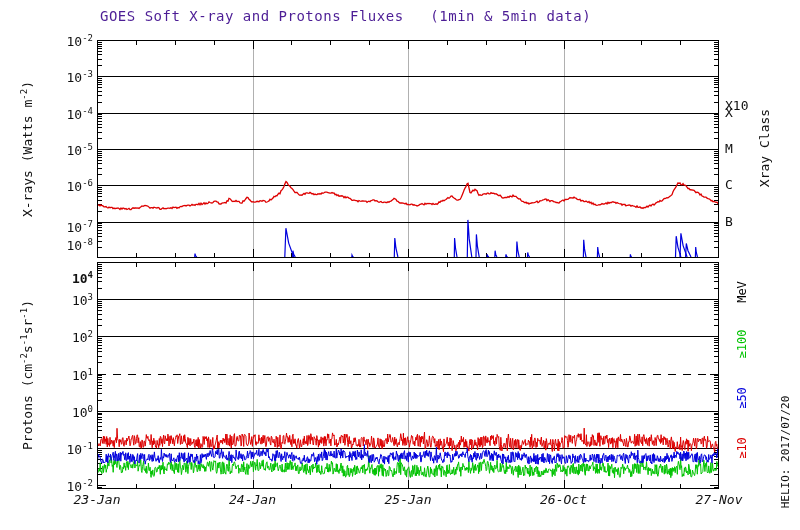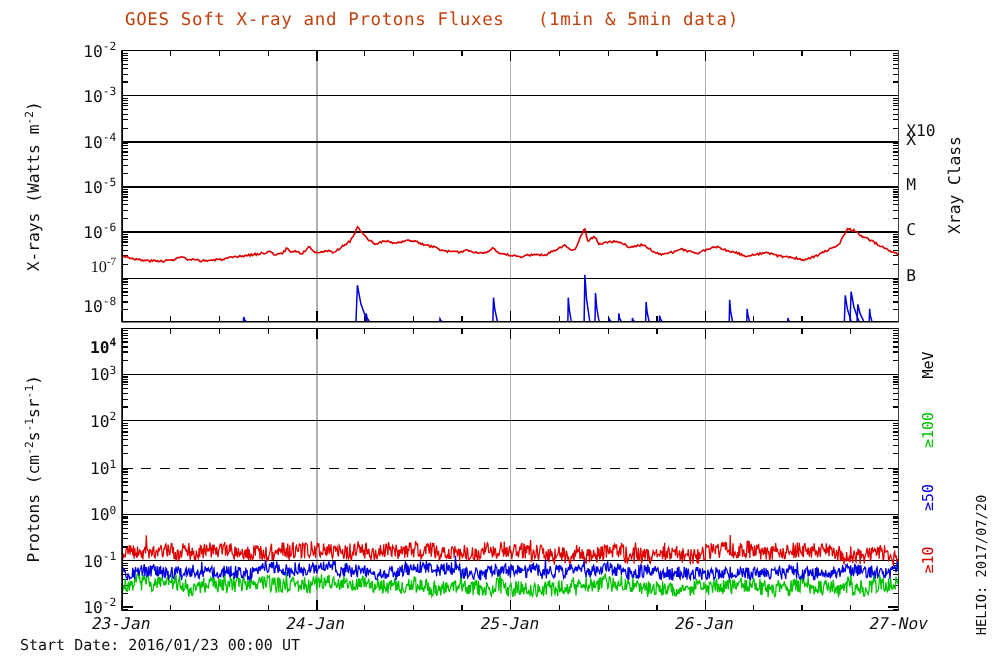--- a/index.html
+++ b/index.html
@@ -1,18 +1,18 @@
 <!DOCTYPE html>
 <html><head>
 <meta charset="utf-8">
 <style>
   html,body{margin:0;padding:0;background:#ffffff;}
   .screen{position:relative;width:800px;height:530px;background:#ffffff;overflow:hidden;
           font-family:"DejaVu Sans Mono",monospace;color:#111;}
-  .title{position:absolute;left:100px;top:8px;font-size:14px;letter-spacing:.5px;white-space:pre;color:#c2410c;}
+  .title{position:absolute;left:100px;top:8px;font-size:14px;letter-spacing:.5px;white-space:pre;color:#4c1d95;}
   .panel{position:absolute;}
   .rot{position:absolute;transform:rotate(-90deg);text-align:center;white-space:nowrap;font-size:13px;}
   .ylab1{left:-83px;top:141px;width:220px;height:16px;}
   .ylab2{left:-93px;top:367px;width:240px;height:16px;}
   .xclass{left:705px;top:140px;width:120px;height:16px;}
   .helio{left:716px;top:445px;width:140px;height:14px;font-size:11px;}
   .startdate{position:absolute;left:16px;top:509px;font-size:12px;white-space:pre;}
   .sup{font-size:9px;vertical-align:super;letter-spacing:0;}
   .ytick{position:absolute;width:53px;text-align:right;font-size:13px;line-height:14px;white-space:nowrap;}
   .xtick{position:absolute;width:70px;text-align:center;font-size:13px;line-height:14px;white-space:nowrap;font-style:italic;}
@@ -368,43 +368,42 @@
         <line x1="617" y1="2.5" x2="621" y2="2.5" stroke="#000"></line>
         <line x1="1" y1="0.5" x2="9" y2="0.5" stroke="#000"></line>
         <line x1="613" y1="0.5" x2="621" y2="0.5" stroke="#000"></line>
       </g>
       <path d="M0.0,213.0L0.5,206.8L1.1,210.4L1.6,209.8L2.2,206.0L2.7,209.1L3.2,200.8L3.8,210.0L4.3,209.4L4.9,211.7L5.4,204.7L6.0,203.8L6.5,210.5L7.0,205.9L7.6,202.4L8.1,206.3L8.7,203.1L9.2,210.3L9.7,207.3L10.3,206.8L10.8,199.1L11.4,201.8L11.9,204.1L12.5,198.0L13.0,197.7L13.5,194.3L14.1,201.0L14.6,197.5L15.2,204.4L15.7,202.9L16.2,210.3L16.8,199.3L17.3,203.0L17.9,197.8L18.4,201.7L18.9,199.4L19.5,203.5L20.0,205.5L20.6,199.0L21.1,197.4L21.7,197.8L22.2,203.0L22.7,207.5L23.3,203.3L23.8,204.8L24.4,211.0L24.9,210.5L25.4,210.2L26.0,204.9L26.5,206.9L27.1,200.9L27.6,205.2L28.1,204.2L28.7,208.4L29.2,201.2L29.8,199.6L30.3,205.5L30.9,199.4L31.4,207.6L31.9,201.0L32.5,200.7L33.0,202.6L33.6,203.0L34.1,206.0L34.6,205.5L35.2,202.4L35.7,206.2L36.3,201.9L36.8,200.0L37.4,198.6L37.9,206.0L38.4,202.6L39.0,202.7L39.5,203.8L40.1,204.0L40.6,198.6L41.1,209.2L41.7,205.5L42.2,203.2L42.8,204.1L43.3,199.9L43.8,197.6L44.4,208.7L44.9,210.5L45.5,204.5L46.0,202.3L46.6,199.1L47.1,207.5L47.6,208.5L48.2,206.6L48.7,210.5L49.3,204.2L49.8,211.5L50.3,209.5L50.9,208.7L51.4,201.0L52.0,207.4L52.5,208.6L53.1,205.2L53.6,212.5L54.1,215.4L54.7,208.9L55.2,212.5L55.8,207.9L56.3,213.9L56.8,214.4L57.4,213.5L57.9,205.7L58.5,205.3L59.0,206.3L59.5,210.2L60.1,209.6L60.6,206.2L61.2,204.9L61.7,206.9L62.3,203.3L62.8,206.7L63.3,212.3L63.9,203.5L64.4,208.1L65.0,203.3L65.5,207.2L66.0,200.2L66.6,209.9L67.1,212.0L67.7,204.5L68.2,207.8L68.8,207.2L69.3,206.8L69.8,208.8L70.4,201.9L70.9,202.7L71.5,200.4L72.0,202.3L72.5,200.7L73.1,201.3L73.6,207.3L74.2,199.6L74.7,204.1L75.2,208.7L75.8,202.5L76.3,207.5L76.9,210.2L77.4,211.7L78.0,200.3L78.5,204.1L79.0,207.8L79.6,201.3L80.1,205.7L80.7,210.2L81.2,201.9L81.7,210.6L82.3,199.8L82.8,197.7L83.4,205.9L83.9,206.0L84.4,212.6L85.0,209.0L85.5,203.2L86.1,203.8L86.6,207.8L87.2,201.3L87.7,202.1L88.2,201.4L88.8,210.2L89.3,207.8L89.9,199.1L90.4,204.1L90.9,211.6L91.5,204.3L92.0,202.5L92.6,200.5L93.1,200.3L93.7,201.0L94.2,207.5L94.7,200.4L95.3,203.2L95.8,203.5L96.4,210.9L96.9,208.9L97.4,200.9L98.0,199.0L98.5,203.2L99.1,205.5L99.6,203.0L100.1,209.7L100.7,209.4L101.2,202.5L101.8,207.3L102.3,202.4L102.9,209.1L103.4,207.7L103.9,201.4L104.5,203.0L105.0,205.3L105.6,205.5L106.1,202.5L106.6,206.3L107.2,203.9L107.7,209.4L108.3,205.0L108.8,209.3L109.4,204.2L109.9,204.0L110.4,200.1L111.0,200.6L111.5,204.3L112.1,202.0L112.6,199.0L113.1,205.0L113.7,209.4L114.2,199.8L114.8,200.2L115.3,205.8L115.8,208.1L116.4,204.1L116.9,198.6L117.5,199.7L118.0,199.9L118.6,198.9L119.1,209.1L119.6,211.3L120.2,209.6L120.7,201.0L121.3,200.7L121.8,206.1L122.3,202.5L122.9,200.0L123.4,207.1L124.0,212.2L124.5,210.6L125.0,201.0L125.6,199.8L126.1,212.0L126.7,200.6L127.2,202.6L127.8,210.9L128.3,210.6L128.8,212.2L129.4,204.1L129.9,202.1L130.5,204.2L131.0,209.1L131.5,209.2L132.1,195.7L132.6,204.5L133.2,211.9L133.7,209.4L134.3,209.2L134.8,210.7L135.3,203.6L135.9,202.0L136.4,203.7L137.0,200.4L137.5,199.8L138.0,201.7L138.6,205.5L139.1,206.9L139.7,204.4L140.2,204.5L140.7,203.6L141.3,202.9L141.8,211.3L142.4,206.9L142.9,206.2L143.5,208.8L144.0,209.9L144.5,202.2L145.1,202.2L145.6,205.4L146.2,210.0L146.7,199.8L147.2,208.2L147.8,205.0L148.3,211.0L148.9,212.4L149.4,206.8L150.0,201.6L150.5,210.1L151.0,212.7L151.6,202.8L152.1,206.4L152.7,206.1L153.2,203.0L153.7,199.3L154.3,202.0L154.8,204.9L155.4,203.2L155.9,199.0L156.4,209.7L157.0,203.7L157.5,200.4L158.1,200.4L158.6,208.2L159.2,202.8L159.7,203.9L160.2,197.4L160.8,207.7L161.3,208.8L161.9,208.2L162.4,200.5L162.9,201.0L163.5,206.9L164.0,203.1L164.6,203.6L165.1,198.7L165.7,204.3L166.2,197.8L166.7,206.3L167.3,208.0L167.8,206.6L168.4,208.4L168.9,202.9L169.4,200.8L170.0,199.8L170.5,206.2L171.1,204.1L171.6,204.4L172.1,207.9L172.7,207.8L173.2,205.2L173.8,201.1L174.3,207.7L174.9,210.0L175.4,204.1L175.9,202.2L176.5,208.6L177.0,201.6L177.6,208.1L178.1,197.8L178.6,205.1L179.2,203.6L179.7,202.4L180.3,200.8L180.8,206.4L181.3,208.8L181.9,206.4L182.4,204.3L183.0,203.1L183.5,204.6L184.1,208.8L184.6,209.6L185.1,202.1L185.7,210.1L186.2,208.5L186.8,207.8L187.3,210.2L187.8,206.8L188.4,201.1L188.9,209.9L189.5,206.6L190.0,200.6L190.6,207.5L191.1,201.0L191.6,207.2L192.2,207.5L192.7,200.4L193.3,198.5L193.8,203.2L194.3,207.8L194.9,199.9L195.4,205.0L196.0,207.6L196.5,204.1L197.0,204.5L197.6,202.5L198.1,200.9L198.7,208.7L199.2,204.4L199.8,208.8L200.3,204.1L200.8,202.9L201.4,211.2L201.9,211.9L202.5,209.3L203.0,204.8L203.5,208.8L204.1,207.6L204.6,207.6L205.2,200.9L205.7,204.5L206.3,208.8L206.8,210.5L207.3,203.1L207.9,209.1L208.4,202.3L209.0,212.3L209.5,212.1L210.0,201.7L210.6,208.3L211.1,207.8L211.7,210.9L212.2,209.6L212.7,204.0L213.3,212.8L213.8,206.6L214.4,203.6L214.9,203.2L215.5,210.2L216.0,202.0L216.5,207.0L217.1,205.0L217.6,206.0L218.2,205.2L218.7,200.9L219.2,204.2L219.8,210.7L220.3,203.1L220.9,209.9L221.4,206.4L221.9,202.7L222.5,211.0L223.0,209.2L223.6,212.4L224.1,212.3L224.7,203.7L225.2,208.9L225.7,210.4L226.3,212.1L226.8,211.6L227.4,211.4L227.9,207.4L228.4,205.4L229.0,205.4L229.5,206.8L230.1,201.3L230.6,210.0L231.2,205.7L231.7,210.2L232.2,202.3L232.8,209.3L233.3,209.3L233.9,204.2L234.4,199.0L234.9,201.9L235.5,200.7L236.0,212.1L236.6,210.1L237.1,206.1L237.6,206.8L238.2,209.4L238.7,209.9L239.3,201.7L239.8,209.5L240.4,202.4L240.9,210.1L241.4,208.3L242.0,211.5L242.5,206.8L243.1,208.9L243.6,202.9L244.1,201.0L244.7,206.9L245.2,210.8L245.8,203.8L246.3,214.2L246.9,207.5L247.4,213.8L247.9,208.8L248.5,215.2L249.0,214.3L249.6,213.4L250.1,204.2L250.6,203.3L251.2,213.2L251.7,206.1L252.3,214.7L252.8,213.3L253.3,211.2L253.9,206.3L254.4,210.6L255.0,207.0L255.5,214.4L256.1,210.3L256.6,205.7L257.1,209.4L257.7,203.2L258.2,212.9L258.8,210.9L259.3,204.5L259.8,211.9L260.4,203.9L260.9,207.6L261.5,206.7L262.0,210.4L262.6,211.2L263.1,209.1L263.6,207.3L264.2,205.2L264.7,207.0L265.3,203.6L265.8,210.8L266.3,203.1L266.9,204.4L267.4,202.4L268.0,212.2L268.5,207.3L269.0,209.0L269.6,206.9L270.1,208.2L270.7,205.4L271.2,205.0L271.8,193.6L272.3,207.9L272.8,211.2L273.4,205.9L273.9,206.7L274.5,203.9L275.0,202.5L275.5,210.7L276.1,211.9L276.6,207.6L277.2,213.1L277.7,206.1L278.2,213.4L278.8,206.0L279.3,212.2L279.9,204.3L280.4,204.5L281.0,203.2L281.5,214.2L282.0,203.8L282.6,209.5L283.1,202.5L283.7,206.1L284.2,201.8L284.7,207.3L285.3,213.6L285.8,202.7L286.4,214.3L286.9,205.9L287.5,207.3L288.0,208.7L288.5,207.0L289.1,214.5L289.6,212.5L290.2,208.8L290.7,208.2L291.2,213.8L291.8,213.5L292.3,204.4L292.9,205.0L293.4,207.3L293.9,208.9L294.5,208.2L295.0,210.5L295.6,213.9L296.1,214.9L296.7,211.2L297.2,206.4L297.7,212.8L298.3,210.2L298.8,209.4L299.4,211.5L299.9,205.7L300.4,200.7L301.0,200.4L301.5,201.0L302.1,210.8L302.6,202.2L303.2,193.4L303.7,212.7L304.2,200.7L304.8,202.2L305.3,202.5L305.9,205.6L306.4,208.8L306.9,205.6L307.5,204.8L308.0,212.3L308.6,213.3L309.1,207.8L309.6,215.1L310.2,208.0L310.7,207.0L311.3,205.6L311.8,204.8L312.4,208.8L312.9,214.0L313.4,215.5L314.0,209.8L314.5,208.5L315.1,214.7L315.6,203.5L316.1,203.9L316.7,212.3L317.2,208.8L317.8,202.8L318.3,213.8L318.8,210.8L319.4,213.8L319.9,203.3L320.5,211.9L321.0,205.3L321.6,209.8L322.1,213.6L322.6,208.4L323.2,209.0L323.7,204.3L324.3,212.1L324.8,212.9L325.3,212.8L325.9,209.9L326.4,213.1L327.0,214.3L327.5,205.8L328.1,211.5L328.6,214.2L329.1,215.1L329.7,211.1L330.2,207.0L330.8,204.1L331.3,207.0L331.8,213.7L332.4,215.2L332.9,214.5L333.5,205.3L334.0,211.7L334.5,206.9L335.1,210.5L335.6,211.1L336.2,213.2L336.7,213.0L337.3,206.7L337.8,215.0L338.3,210.1L338.9,204.6L339.4,203.4L340.0,213.7L340.5,206.0L341.0,205.7L341.6,203.1L342.1,207.3L342.7,202.0L343.2,208.4L343.8,206.0L344.3,214.9L344.8,203.9L345.4,205.7L345.9,204.9L346.5,212.3L347.0,213.4L347.5,208.3L348.1,209.5L348.6,211.2L349.2,214.8L349.7,203.7L350.2,202.9L350.8,211.9L351.3,208.2L351.9,211.0L352.4,202.5L353.0,211.5L353.5,212.5L354.0,211.0L354.6,212.0L355.1,207.7L355.7,211.6L356.2,209.9L356.7,205.2L357.3,212.9L357.8,212.9L358.4,207.2L358.9,212.2L359.4,204.9L360.0,208.2L360.5,202.6L361.1,202.8L361.6,199.9L362.2,206.5L362.7,209.4L363.2,205.2L363.8,214.3L364.3,206.5L364.9,204.9L365.4,207.7L365.9,201.4L366.5,204.5L367.0,203.9L367.6,205.2L368.1,208.5L368.7,206.0L369.2,208.2L369.7,205.2L370.3,207.2L370.8,205.7L371.4,210.6L371.9,199.3L372.4,207.7L373.0,208.0L373.5,211.4L374.1,205.9L374.6,208.4L375.1,206.5L375.7,200.6L376.2,204.4L376.8,211.1L377.3,203.6L377.9,208.2L378.4,202.1L378.9,208.6L379.5,206.4L380.0,205.4L380.6,203.0L381.1,203.1L381.6,211.6L382.2,200.7L382.7,209.7L383.3,200.1L383.8,200.3L384.4,208.5L384.9,201.7L385.4,199.9L386.0,201.8L386.5,198.9L387.1,197.3L387.6,200.2L388.1,201.3L388.7,204.3L389.2,208.7L389.8,207.5L390.3,199.6L390.8,199.3L391.4,201.7L391.9,205.7L392.5,211.3L393.0,207.2L393.6,200.3L394.1,208.1L394.6,203.6L395.2,204.1L395.7,209.3L396.3,206.2L396.8,210.6L397.3,203.9L397.9,203.0L398.4,206.9L399.0,206.8L399.5,205.6L400.1,198.3L400.6,206.5L401.1,209.5L401.7,209.8L402.2,209.6L402.8,209.1L403.3,201.2L403.8,209.8L404.4,208.0L404.9,203.6L405.5,201.1L406.0,205.4L406.5,203.6L407.1,209.1L407.6,211.5L408.2,208.0L408.7,211.7L409.3,199.0L409.8,209.9L410.3,204.6L410.9,206.8L411.4,205.3L412.0,206.8L412.5,203.1L413.0,202.7L413.6,205.3L414.1,205.6L414.7,211.6L415.2,204.3L415.7,205.7L416.3,213.2L416.8,208.2L417.4,208.4L417.9,206.4L418.5,204.1L419.0,209.8L419.5,209.0L420.1,204.4L420.6,210.6L421.2,215.5L421.7,203.1L422.2,212.9L422.8,204.4L423.3,205.8L423.9,213.0L424.4,211.5L425.0,209.8L425.5,206.8L426.0,205.1L426.6,213.9L427.1,212.6L427.7,213.2L428.2,203.1L428.7,206.4L429.3,205.1L429.8,206.1L430.4,211.4L430.9,206.0L431.4,212.1L432.0,209.2L432.5,214.5L433.1,203.1L433.6,213.7L434.2,208.4L434.7,204.9L435.2,207.3L435.8,213.7L436.3,210.1L436.9,213.2L437.4,206.3L437.9,210.0L438.5,205.3L439.0,205.6L439.6,204.3L440.1,211.9L440.7,205.1L441.2,214.7L441.7,208.7L442.3,209.9L442.8,215.0L443.4,213.3L443.9,214.3L444.4,209.1L445.0,213.0L445.5,212.6L446.1,209.2L446.6,213.0L447.1,207.9L447.7,210.9L448.2,211.0L448.8,206.2L449.3,206.5L449.9,210.6L450.4,209.2L450.9,210.7L451.5,207.4L452.0,207.5L452.6,206.8L453.1,207.3L453.6,209.1L454.2,208.5L454.7,208.3L455.3,214.6L455.8,206.7L456.3,212.5L456.9,208.8L457.4,207.3L458.0,213.8L458.5,202.7L459.1,208.2L459.6,209.4L460.1,201.0L460.7,203.4L461.2,205.7L461.8,202.7L462.3,204.7L462.8,202.7L463.4,204.8L463.9,209.9L464.5,208.4L465.0,208.3L465.6,210.0L466.1,203.4L466.6,209.1L467.2,206.9L467.7,205.4L468.3,212.2L468.8,207.0L469.3,207.2L469.9,214.2L470.4,204.2L471.0,204.6L471.5,203.8L472.0,205.8L472.6,206.7L473.1,212.2L473.7,204.6L474.2,203.1L474.8,206.2L475.3,210.6L475.8,202.1L476.4,201.4L476.9,211.7L477.5,206.2L478.0,205.0L478.5,211.7L479.1,210.1L479.6,204.8L480.2,211.8L480.7,208.2L481.3,213.1L481.8,202.0L482.3,211.6L482.9,206.9L483.4,203.0L484.0,209.1L484.5,203.7L485.0,202.1L485.6,209.5L486.1,200.9L486.7,204.4L487.2,201.9L487.7,210.9L488.3,213.3L488.8,204.6L489.4,201.9L489.9,208.8L490.5,202.2L491.0,204.5L491.5,208.9L492.1,209.0L492.6,203.8L493.2,207.0L493.7,204.9L494.2,203.5L494.8,203.1L495.3,202.6L495.9,200.1L496.4,208.6L497.0,204.6L497.5,206.8L498.0,205.9L498.6,211.4L499.1,201.9L499.7,210.5L500.2,202.0L500.7,211.5L501.3,207.1L501.8,209.2L502.4,211.3L502.9,201.2L503.4,207.7L504.0,204.9L504.5,208.4L505.1,204.7L505.6,201.4L506.2,201.0L506.7,205.1L507.2,209.9L507.8,204.5L508.3,210.3L508.9,208.9L509.4,210.4L509.9,209.5L510.5,208.8L511.0,201.1L511.6,213.8L512.1,203.4L512.6,214.1L513.2,204.6L513.7,206.8L514.3,204.5L514.8,202.2L515.4,210.5L515.9,208.2L516.4,211.5L517.0,205.9L517.5,215.7L518.1,205.0L518.6,207.4L519.1,209.8L519.7,207.7L520.2,206.9L520.8,212.7L521.3,205.7L521.9,209.9L522.4,214.5L522.9,215.4L523.5,213.8L524.0,205.2L524.6,206.6L525.1,206.4L525.6,202.1L526.2,204.4L526.7,211.8L527.3,204.8L527.8,207.0L528.3,208.4L528.9,206.0L529.4,206.4L530.0,205.3L530.5,203.1L531.1,207.0L531.6,206.2L532.1,210.5L532.7,207.4L533.2,209.2L533.8,215.0L534.3,209.5L534.8,214.3L535.4,207.4L535.9,202.3L536.5,211.7L537.0,209.3L537.6,201.6L538.1,206.6L538.6,201.9L539.2,202.8L539.7,210.5L540.3,201.3L540.8,203.5L541.3,211.5L541.9,202.5L542.4,210.7L543.0,211.6L543.5,202.5L544.0,198.8L544.6,200.0L545.1,205.0L545.7,198.5L546.2,202.8L546.8,207.8L547.3,205.0L547.8,205.8L548.4,204.8L548.9,208.2L549.5,199.8L550.0,205.8L550.5,206.3L551.1,212.7L551.6,205.4L552.2,208.8L552.7,206.5L553.2,208.9L553.8,206.4L554.3,213.6L554.9,210.6L555.4,207.1L556.0,211.5L556.5,209.5L557.0,212.1L557.6,211.6L558.1,202.6L558.7,205.3L559.2,212.1L559.7,202.7L560.3,211.2L560.8,214.3L561.4,212.4L561.9,207.2L562.5,204.1L563.0,205.6L563.5,202.0L564.1,204.0L564.6,208.9L565.2,210.6L565.7,204.0L566.2,207.6L566.8,208.4L567.3,212.2L567.9,203.0L568.4,206.4L568.9,211.4L569.5,202.1L570.0,204.7L570.6,212.2L571.1,211.7L571.7,208.4L572.2,207.1L572.7,212.8L573.3,206.1L573.8,215.7L574.4,206.5L574.9,213.6L575.4,205.5L576.0,209.6L576.5,206.3L577.1,208.8L577.6,204.7L578.2,210.7L578.7,206.0L579.2,205.0L579.8,204.2L580.3,212.3L580.9,202.8L581.4,199.3L581.9,201.9L582.5,204.1L583.0,207.7L583.6,195.3L584.1,205.9L584.6,203.7L585.2,214.6L585.7,212.5L586.3,211.8L586.8,214.1L587.4,205.8L587.9,209.6L588.4,204.9L589.0,206.4L589.5,211.0L590.1,209.0L590.6,209.9L591.1,212.9L591.7,202.2L592.2,204.1L592.8,212.0L593.3,207.6L593.9,214.7L594.4,215.0L594.9,214.1L595.5,208.0L596.0,210.1L596.6,210.8L597.1,212.6L597.6,213.6L598.2,210.1L598.7,202.7L599.3,206.3L599.8,202.7L600.3,212.2L600.9,203.6L601.4,204.4L602.0,197.3L602.5,202.2L603.1,203.5L603.6,201.8L604.1,212.0L604.7,211.2L605.2,210.5L605.8,209.7L606.3,204.0L606.8,198.1L607.4,202.5L607.9,209.5L608.5,201.5L609.0,204.5L609.5,200.2L610.1,209.6L610.6,211.0L611.2,210.2L611.7,203.9L612.3,209.1L612.8,211.3L613.3,210.2L613.9,200.6L614.4,210.5L615.0,207.7L615.5,201.3L616.0,206.8L616.6,209.2L617.1,207.7L617.7,206.3L618.2,208.6L618.8,207.3L619.3,208.3L619.8,199.4L620.4,202.9L620.9,204.1L621.5,205.0L622.0,199.8" fill="none" stroke="#00c300" stroke-width="1"></path>
       <path d="M0.0,195.6L0.5,199.0L1.1,194.6L1.6,192.2L2.2,194.9L2.7,194.2L3.2,195.8L3.8,199.6L4.3,199.9L4.9,201.1L5.4,197.1L6.0,197.6L6.5,200.9L7.0,199.9L7.6,200.6L8.1,200.4L8.7,199.5L9.2,192.2L9.7,199.8L10.3,193.8L10.8,201.0L11.4,191.7L11.9,194.7L12.5,194.4L13.0,195.3L13.5,192.1L14.1,198.4L14.6,196.2L15.2,193.1L15.7,192.2L16.2,190.2L16.8,198.5L17.3,196.3L17.9,192.1L18.4,189.3L18.9,199.2L19.5,192.0L20.0,192.2L20.6,199.0L21.1,198.2L21.7,191.3L22.2,198.5L22.7,195.5L23.3,190.3L23.8,199.2L24.4,190.9L24.9,192.5L25.4,191.0L26.0,189.4L26.5,193.4L27.1,192.1L27.6,197.6L28.1,197.9L28.7,190.8L29.2,198.7L29.8,198.5L30.3,191.6L30.9,197.4L31.4,190.6L31.9,197.2L32.5,194.0L33.0,200.5L33.6,191.9L34.1,193.9L34.6,199.5L35.2,199.9L35.7,192.4L36.3,193.2L36.8,198.5L37.4,194.7L37.9,202.0L38.4,199.1L39.0,198.2L39.5,199.0L40.1,193.9L40.6,191.6L41.1,199.8L41.7,200.2L42.2,201.0L42.8,192.8L43.3,197.7L43.8,191.3L44.4,194.0L44.9,196.8L45.5,191.7L46.0,192.5L46.6,194.6L47.1,199.2L47.6,192.4L48.2,202.2L48.7,199.1L49.3,198.5L49.8,197.4L50.3,196.7L50.9,198.0L51.4,193.5L52.0,192.3L52.5,198.5L53.1,197.3L53.6,193.5L54.1,192.8L54.7,197.4L55.2,199.5L55.8,192.7L56.3,199.1L56.8,195.6L57.4,189.9L57.9,195.3L58.5,196.6L59.0,199.3L59.5,198.0L60.1,196.4L60.6,198.1L61.2,193.7L61.7,199.8L62.3,200.8L62.8,197.2L63.3,195.5L63.9,197.5L64.4,187.4L65.0,196.0L65.5,199.5L66.0,194.6L66.6,196.1L67.1,191.1L67.7,193.7L68.2,194.5L68.8,192.3L69.3,195.2L69.8,192.7L70.4,194.4L70.9,195.5L71.5,192.9L72.0,192.3L72.5,191.3L73.1,198.9L73.6,200.5L74.2,191.8L74.7,198.5L75.2,198.2L75.8,199.0L76.3,197.3L76.9,195.8L77.4,200.1L78.0,199.7L78.5,198.9L79.0,196.9L79.6,199.8L80.1,195.8L80.7,193.8L81.2,193.2L81.7,199.9L82.3,190.7L82.8,198.5L83.4,195.4L83.9,195.8L84.4,190.8L85.0,196.6L85.5,196.8L86.1,191.4L86.6,198.1L87.2,200.2L87.7,190.6L88.2,198.8L88.8,197.5L89.3,197.5L89.9,196.0L90.4,201.2L90.9,197.5L91.5,190.8L92.0,200.4L92.6,194.5L93.1,200.1L93.7,192.0L94.2,192.0L94.7,194.5L95.3,192.2L95.8,197.4L96.4,200.3L96.9,198.5L97.4,200.8L98.0,194.9L98.5,196.5L99.1,199.2L99.6,192.0L100.1,196.5L100.7,194.1L101.2,201.9L101.8,198.8L102.3,201.2L102.9,202.3L103.4,192.7L103.9,200.9L104.5,199.6L105.0,191.6L105.6,195.7L106.1,192.6L106.6,195.1L107.2,192.7L107.7,194.7L108.3,192.1L108.8,194.3L109.4,197.4L109.9,191.6L110.4,191.5L111.0,195.0L111.5,191.4L112.1,190.7L112.6,193.5L113.1,188.5L113.7,191.8L114.2,192.3L114.8,194.6L115.3,186.4L115.8,188.7L116.4,193.4L116.9,195.8L117.5,195.4L118.0,194.8L118.6,189.4L119.1,189.5L119.6,192.0L120.2,187.6L120.7,192.8L121.3,188.6L121.8,187.3L122.3,196.1L122.9,196.1L123.4,191.0L124.0,191.5L124.5,187.1L125.0,192.8L125.6,196.3L126.1,189.7L126.7,194.4L127.2,194.2L127.8,194.1L128.3,195.9L128.8,196.6L129.4,192.9L129.9,198.0L130.5,195.9L131.0,198.3L131.5,193.2L132.1,189.4L132.6,192.7L133.2,199.0L133.7,193.1L134.3,192.5L134.8,200.6L135.3,193.6L135.9,192.9L136.4,195.9L137.0,194.9L137.5,196.9L138.0,196.6L138.6,198.7L139.1,187.9L139.7,193.9L140.2,196.2L140.7,196.0L141.3,197.6L141.8,190.2L142.4,189.1L142.9,196.3L143.5,194.8L144.0,191.7L144.5,196.7L145.1,192.8L145.6,199.0L146.2,192.4L146.7,193.3L147.2,194.0L147.8,197.9L148.3,197.8L148.9,197.2L149.4,194.2L150.0,194.2L150.5,189.0L151.0,196.1L151.6,194.6L152.1,191.1L152.7,191.3L153.2,188.6L153.7,189.4L154.3,196.7L154.8,190.2L155.4,194.9L155.9,189.9L156.4,196.7L157.0,194.6L157.5,193.0L158.1,190.8L158.6,192.2L159.2,191.0L159.7,188.3L160.2,193.1L160.8,193.4L161.3,193.3L161.9,187.3L162.4,194.4L162.9,194.5L163.5,192.8L164.0,189.2L164.6,190.9L165.1,193.8L165.7,188.4L166.2,187.4L166.7,190.3L167.3,192.3L167.8,189.8L168.4,190.4L168.9,194.0L169.4,187.4L170.0,187.5L170.5,190.1L171.1,186.8L171.6,195.8L172.1,194.5L172.7,196.0L173.2,198.0L173.8,197.4L174.3,197.2L174.9,199.3L175.4,197.9L175.9,191.7L176.5,193.3L177.0,193.2L177.6,198.4L178.1,192.3L178.6,199.0L179.2,188.8L179.7,195.7L180.3,188.4L180.8,191.1L181.3,195.2L181.9,195.9L182.4,190.3L183.0,192.5L183.5,195.1L184.1,199.5L184.6,191.8L185.1,195.5L185.7,197.8L186.2,194.2L186.8,196.0L187.3,193.9L187.8,189.7L188.4,198.1L188.9,199.8L189.5,192.3L190.0,190.4L190.6,193.1L191.1,193.1L191.6,196.2L192.2,194.8L192.7,192.6L193.3,193.0L193.8,197.0L194.3,192.2L194.9,190.4L195.4,198.5L196.0,199.2L196.5,193.0L197.0,192.8L197.6,198.3L198.1,194.6L198.7,195.4L199.2,193.8L199.8,196.5L200.3,197.0L200.8,197.0L201.4,195.8L201.9,197.8L202.5,195.2L203.0,198.7L203.5,201.3L204.1,201.6L204.6,201.7L205.2,197.9L205.7,198.5L206.3,195.9L206.8,198.6L207.3,193.2L207.9,199.6L208.4,200.2L209.0,198.2L209.5,199.1L210.0,195.3L210.6,194.8L211.1,200.9L211.7,196.7L212.2,200.8L212.7,197.4L213.3,199.2L213.8,199.0L214.4,193.9L214.9,192.1L215.5,193.1L216.0,194.3L216.5,190.7L217.1,194.5L217.6,199.7L218.2,197.5L218.7,195.5L219.2,197.4L219.8,202.4L220.3,194.6L220.9,199.5L221.4,192.2L221.9,198.4L222.5,198.2L223.0,191.8L223.6,192.6L224.1,195.7L224.7,189.9L225.2,198.7L225.7,198.1L226.3,194.3L226.8,191.0L227.4,187.1L227.9,195.9L228.4,188.6L229.0,197.9L229.5,190.2L230.1,198.1L230.6,194.0L231.2,191.6L231.7,189.6L232.2,193.8L232.8,193.6L233.3,193.9L233.9,189.2L234.4,194.0L234.9,191.7L235.5,192.0L236.0,195.2L236.6,195.0L237.1,189.1L237.6,195.6L238.2,196.1L238.7,195.9L239.3,187.1L239.8,196.1L240.4,191.8L240.9,190.6L241.4,188.1L242.0,188.9L242.5,192.9L243.1,190.0L243.6,196.2L244.1,186.9L244.7,193.8L245.2,189.1L245.8,195.9L246.3,188.3L246.9,189.9L247.4,189.3L247.9,190.3L248.5,195.8L249.0,195.9L249.6,194.1L250.1,194.6L250.6,194.5L251.2,194.9L251.7,193.3L252.3,199.0L252.8,189.7L253.3,195.4L253.9,191.4L254.4,194.6L255.0,198.5L255.5,192.4L256.1,189.3L256.6,193.8L257.1,190.0L257.7,195.2L258.2,188.9L258.8,197.7L259.3,195.3L259.8,197.3L260.4,188.0L260.9,192.2L261.5,194.8L262.0,189.9L262.6,191.8L263.1,195.3L263.6,196.2L264.2,187.8L264.7,197.9L265.3,192.5L265.8,195.5L266.3,195.8L266.9,192.3L267.4,182.6L268.0,194.0L268.5,190.4L269.0,191.6L269.6,192.0L270.1,194.4L270.7,188.7L271.2,195.5L271.8,199.3L272.3,200.6L272.8,194.0L273.4,193.4L273.9,200.5L274.5,200.5L275.0,192.6L275.5,198.9L276.1,192.2L276.6,192.9L277.2,200.2L277.7,199.2L278.2,198.5L278.8,195.7L279.3,196.9L279.9,195.0L280.4,196.2L281.0,199.2L281.5,200.4L282.0,201.9L282.6,197.0L283.1,196.8L283.7,192.4L284.2,192.7L284.7,194.1L285.3,197.8L285.8,199.8L286.4,200.8L286.9,194.2L287.5,202.1L288.0,194.6L288.5,195.1L289.1,197.3L289.6,195.5L290.2,195.6L290.7,199.9L291.2,193.7L291.8,201.7L292.3,193.2L292.9,194.6L293.4,191.0L293.9,191.3L294.5,192.8L295.0,191.4L295.6,196.4L296.1,190.4L296.7,198.4L297.2,197.4L297.7,195.3L298.3,194.5L298.8,197.7L299.4,189.0L299.9,192.1L300.4,192.0L301.0,197.6L301.5,199.4L302.1,193.2L302.6,197.5L303.2,196.3L303.7,191.7L304.2,196.5L304.8,190.9L305.3,192.3L305.9,197.0L306.4,190.9L306.9,190.7L307.5,188.6L308.0,197.2L308.6,193.9L309.1,193.9L309.6,198.5L310.2,190.9L310.7,195.3L311.3,200.1L311.8,189.7L312.4,191.0L312.9,194.6L313.4,190.4L314.0,196.0L314.5,198.3L315.1,196.3L315.6,193.9L316.1,196.0L316.7,196.9L317.2,190.0L317.8,195.7L318.3,191.2L318.8,196.6L319.4,192.3L319.9,196.3L320.5,193.1L321.0,194.1L321.6,194.2L322.1,194.0L322.6,193.7L323.2,190.3L323.7,199.8L324.3,199.8L324.8,193.3L325.3,194.3L325.9,194.4L326.4,191.8L327.0,189.5L327.5,195.4L328.1,195.8L328.6,189.2L329.1,193.4L329.7,188.1L330.2,193.8L330.8,190.9L331.3,194.5L331.8,191.1L332.4,188.8L332.9,192.3L333.5,198.6L334.0,189.9L334.5,194.3L335.1,195.5L335.6,198.8L336.2,196.6L336.7,201.2L337.3,193.9L337.8,193.7L338.3,198.3L338.9,193.6L339.4,185.2L340.0,200.7L340.5,196.3L341.0,193.0L341.6,197.0L342.1,196.8L342.7,193.6L343.2,190.8L343.8,194.5L344.3,196.9L344.8,198.2L345.4,199.1L345.9,200.8L346.5,197.3L347.0,199.7L347.5,192.7L348.1,189.9L348.6,193.9L349.2,191.4L349.7,191.1L350.2,195.9L350.8,189.9L351.3,193.5L351.9,191.7L352.4,194.0L353.0,193.0L353.5,197.9L354.0,200.5L354.6,198.9L355.1,199.6L355.7,192.2L356.2,198.0L356.7,195.3L357.3,194.1L357.8,191.4L358.4,194.2L358.9,189.0L359.4,193.8L360.0,189.4L360.5,192.3L361.1,192.7L361.6,196.3L362.2,195.9L362.7,193.3L363.2,192.0L363.8,193.9L364.3,191.6L364.9,194.9L365.4,191.9L365.9,189.7L366.5,193.0L367.0,192.3L367.6,193.2L368.1,195.5L368.7,191.2L369.2,190.3L369.7,190.9L370.3,185.8L370.8,194.7L371.4,196.8L371.9,199.7L372.4,194.7L373.0,195.1L373.5,192.4L374.1,198.2L374.6,193.3L375.1,200.2L375.7,195.8L376.2,196.8L376.8,191.1L377.3,195.2L377.9,189.5L378.4,192.7L378.9,197.6L379.5,198.3L380.0,191.0L380.6,196.2L381.1,191.3L381.6,193.9L382.2,194.6L382.7,197.5L383.3,193.9L383.8,191.3L384.4,196.7L384.9,195.7L385.4,190.6L386.0,189.6L386.5,188.7L387.1,189.2L387.6,193.8L388.1,194.5L388.7,188.4L389.2,187.6L389.8,194.6L390.3,194.6L390.8,193.2L391.4,188.2L391.9,192.3L392.5,189.6L393.0,198.4L393.6,193.6L394.1,196.5L394.6,191.3L395.2,198.6L395.7,192.1L396.3,198.8L396.8,192.7L397.3,188.8L397.9,193.0L398.4,193.4L399.0,190.2L399.5,190.6L400.1,198.0L400.6,193.0L401.1,195.8L401.7,192.0L402.2,195.5L402.8,193.9L403.3,193.7L403.8,197.5L404.4,199.3L404.9,201.1L405.5,191.9L406.0,201.9L406.5,192.0L407.1,194.3L407.6,196.3L408.2,194.8L408.7,199.8L409.3,197.6L409.8,200.4L410.3,194.8L410.9,198.0L411.4,193.3L412.0,200.8L412.5,197.9L413.0,200.1L413.6,200.5L414.1,190.1L414.7,200.2L415.2,194.3L415.7,189.8L416.3,190.5L416.8,198.6L417.4,200.0L417.9,199.5L418.5,190.7L419.0,190.8L419.5,195.1L420.1,191.4L420.6,197.6L421.2,189.5L421.7,195.9L422.2,191.4L422.8,197.1L423.3,197.8L423.9,196.3L424.4,198.4L425.0,192.4L425.5,197.2L426.0,193.1L426.6,194.1L427.1,190.8L427.7,193.9L428.2,195.6L428.7,192.8L429.3,192.2L429.8,194.9L430.4,198.5L430.9,201.3L431.4,194.7L432.0,202.1L432.5,197.6L433.1,195.0L433.6,193.9L434.2,200.6L434.7,195.8L435.2,198.9L435.8,197.3L436.3,199.8L436.9,191.4L437.4,199.5L437.9,193.9L438.5,201.8L439.0,193.3L439.6,199.4L440.1,202.0L440.7,192.4L441.2,202.3L441.7,196.3L442.3,197.9L442.8,195.4L443.4,196.2L443.9,195.0L444.4,199.6L445.0,192.1L445.5,199.6L446.1,191.3L446.6,200.0L447.1,201.0L447.7,195.3L448.2,196.3L448.8,198.8L449.3,200.2L449.9,199.2L450.4,191.5L450.9,195.5L451.5,199.8L452.0,192.2L452.6,201.7L453.1,194.9L453.6,192.9L454.2,198.0L454.7,200.2L455.3,201.5L455.8,196.3L456.3,197.9L456.9,194.6L457.4,194.2L458.0,200.9L458.5,200.1L459.1,200.8L459.6,194.1L460.1,191.7L460.7,194.8L461.2,191.6L461.8,196.5L462.3,199.4L462.8,192.7L463.4,194.5L463.9,198.7L464.5,202.0L465.0,192.6L465.6,196.4L466.1,196.4L466.6,194.9L467.2,194.9L467.7,199.8L468.3,201.3L468.8,201.3L469.3,193.7L469.9,196.8L470.4,200.7L471.0,196.5L471.5,194.1L472.0,192.9L472.6,196.7L473.1,193.7L473.7,198.1L474.2,201.4L474.8,200.1L475.3,200.0L475.8,191.9L476.4,195.6L476.9,194.0L477.5,195.7L478.0,201.4L478.5,193.6L479.1,198.8L479.6,197.8L480.2,200.4L480.7,194.2L481.3,198.9L481.8,200.6L482.3,193.5L482.9,197.6L483.4,192.1L484.0,193.0L484.5,193.8L485.0,196.3L485.6,197.0L486.1,199.7L486.7,200.8L487.2,191.4L487.7,199.3L488.3,200.1L488.8,196.0L489.4,199.2L489.9,198.7L490.5,198.8L491.0,198.0L491.5,199.8L492.1,199.4L492.6,198.8L493.2,192.9L493.7,198.4L494.2,195.9L494.8,197.6L495.3,192.0L495.9,193.1L496.4,196.4L497.0,199.6L497.5,192.5L498.0,194.9L498.6,197.6L499.1,200.6L499.7,192.1L500.2,195.9L500.7,192.2L501.3,201.1L501.8,192.3L502.4,197.6L502.9,201.2L503.4,201.4L504.0,196.1L504.5,197.0L505.1,201.0L505.6,193.5L506.2,192.9L506.7,191.4L507.2,196.7L507.8,198.6L508.3,194.3L508.9,193.1L509.4,196.4L509.9,199.9L510.5,194.8L511.0,199.8L511.6,194.3L512.1,197.9L512.6,193.1L513.2,196.4L513.7,197.6L514.3,192.3L514.8,199.7L515.4,197.4L515.9,192.7L516.4,199.4L517.0,194.1L517.5,195.6L518.1,198.4L518.6,200.9L519.1,201.0L519.7,199.6L520.2,193.2L520.8,193.4L521.3,194.0L521.9,193.9L522.4,193.8L522.9,192.5L523.5,196.0L524.0,197.6L524.6,193.7L525.1,196.1L525.6,198.8L526.2,192.1L526.7,191.2L527.3,196.1L527.8,198.0L528.3,201.5L528.9,192.3L529.4,196.3L530.0,193.1L530.5,197.0L531.1,198.2L531.6,201.1L532.1,194.5L532.7,192.8L533.2,196.2L533.8,193.8L534.3,189.7L534.8,193.7L535.4,192.1L535.9,191.1L536.5,193.8L537.0,196.9L537.6,190.9L538.1,198.1L538.6,193.9L539.2,194.6L539.7,193.4L540.3,200.8L540.8,188.1L541.3,195.7L541.9,197.6L542.4,200.6L543.0,201.2L543.5,199.5L544.0,199.2L544.6,200.7L545.1,193.6L545.7,201.0L546.2,200.0L546.8,193.6L547.3,196.7L547.8,192.8L548.4,192.3L548.9,191.6L549.5,199.3L550.0,193.8L550.5,198.6L551.1,195.3L551.6,193.7L552.2,197.4L552.7,198.9L553.2,192.9L553.8,200.9L554.3,199.9L554.9,202.0L555.4,192.5L556.0,199.2L556.5,191.5L557.0,200.6L557.6,192.6L558.1,198.7L558.7,196.8L559.2,196.9L559.7,198.6L560.3,193.7L560.8,195.1L561.4,199.4L561.9,196.4L562.5,197.0L563.0,200.0L563.5,194.1L564.1,197.7L564.6,199.0L565.2,197.5L565.7,199.9L566.2,196.3L566.8,197.1L567.3,200.7L567.9,194.4L568.4,199.4L568.9,194.0L569.5,197.6L570.0,191.3L570.6,196.7L571.1,193.6L571.7,199.3L572.2,200.0L572.7,195.7L573.3,195.6L573.8,193.1L574.4,192.9L574.9,199.4L575.4,197.1L576.0,193.9L576.5,195.8L577.1,190.1L577.6,196.1L578.2,193.0L578.7,193.8L579.2,195.5L579.8,189.3L580.3,191.9L580.9,190.0L581.4,192.4L581.9,191.5L582.5,191.8L583.0,196.9L583.6,190.2L584.1,198.6L584.6,196.1L585.2,191.8L585.7,199.0L586.3,196.0L586.8,189.0L587.4,191.1L587.9,196.5L588.4,191.0L589.0,198.8L589.5,189.6L590.1,197.5L590.6,190.4L591.1,197.3L591.7,190.1L592.2,195.2L592.8,196.3L593.3,195.1L593.9,193.1L594.4,193.2L594.9,191.7L595.5,192.5L596.0,199.5L596.6,200.1L597.1,198.8L597.6,194.0L598.2,192.0L598.7,199.8L599.3,191.4L599.8,200.2L600.3,190.4L600.9,196.0L601.4,197.9L602.0,197.1L602.5,194.4L603.1,201.2L603.6,197.5L604.1,192.9L604.7,191.8L605.2,199.8L605.8,198.7L606.3,196.8L606.8,194.4L607.4,192.9L607.9,192.9L608.5,193.8L609.0,197.6L609.5,194.8L610.1,200.2L610.6,198.0L611.2,200.2L611.7,192.5L612.3,197.5L612.8,196.8L613.3,196.1L613.9,192.9L614.4,194.5L615.0,201.1L615.5,192.9L616.0,192.1L616.6,193.9L617.1,190.8L617.7,193.0L618.2,192.7L618.8,191.0L619.3,191.9L619.8,196.0L620.4,192.3L620.9,185.5L621.5,193.8L622.0,193.9" fill="none" stroke="#0000dd" stroke-width="1"></path>
       <path d="M0.0,181.3L0.5,181.1L1.1,182.2L1.6,183.8L2.2,181.6L2.7,182.6L3.2,184.0L3.8,177.9L4.3,177.0L4.9,176.6L5.4,181.4L6.0,177.7L6.5,174.0L7.0,181.7L7.6,174.5L8.1,179.5L8.7,176.9L9.2,182.3L9.7,174.5L10.3,185.0L10.8,176.4L11.4,182.7L11.9,181.3L12.5,184.4L13.0,175.3L13.5,182.3L14.1,181.5L14.6,178.0L15.2,178.8L15.7,181.0L16.2,184.2L16.8,178.5L17.3,185.6L17.9,178.1L18.4,178.1L18.9,175.5L19.5,180.7L20.0,166.3L20.6,176.6L21.1,178.2L21.7,179.1L22.2,184.8L22.7,177.3L23.3,180.1L23.8,177.8L24.4,182.3L24.9,181.5L25.4,176.1L26.0,175.5L26.5,183.5L27.1,184.3L27.6,180.1L28.1,178.3L28.7,179.0L29.2,182.9L29.8,176.0L30.3,179.1L30.9,177.2L31.4,175.9L31.9,174.0L32.5,178.8L33.0,183.8L33.6,182.3L34.1,177.0L34.6,177.1L35.2,174.2L35.7,173.3L36.3,179.4L36.8,183.2L37.4,173.7L37.9,176.0L38.4,181.9L39.0,181.4L39.5,176.6L40.1,172.8L40.6,173.1L41.1,180.8L41.7,175.7L42.2,184.7L42.8,184.9L43.3,179.6L43.8,185.6L44.4,186.3L44.9,178.0L45.5,178.4L46.0,185.4L46.6,185.1L47.1,179.2L47.6,179.0L48.2,184.1L48.7,179.8L49.3,172.6L49.8,176.1L50.3,176.4L50.9,174.3L51.4,178.0L52.0,178.8L52.5,177.7L53.1,182.7L53.6,181.4L54.1,172.5L54.7,180.1L55.2,185.7L55.8,178.8L56.3,182.9L56.8,176.2L57.4,181.7L57.9,178.6L58.5,185.1L59.0,184.1L59.5,186.2L60.1,178.4L60.6,182.5L61.2,182.3L61.7,185.6L62.3,176.5L62.8,183.4L63.3,174.4L63.9,174.8L64.4,181.4L65.0,176.8L65.5,184.6L66.0,177.4L66.6,173.0L67.1,180.9L67.7,181.9L68.2,173.8L68.8,177.2L69.3,178.8L69.8,176.7L70.4,179.0L70.9,172.1L71.5,176.0L72.0,184.0L72.5,176.8L73.1,173.9L73.6,181.5L74.2,173.6L74.7,177.6L75.2,177.1L75.8,181.9L76.3,175.6L76.9,180.5L77.4,183.8L78.0,177.8L78.5,177.2L79.0,173.9L79.6,174.7L80.1,172.8L80.7,181.5L81.2,177.9L81.7,174.0L82.3,173.6L82.8,171.7L83.4,182.5L83.9,178.4L84.4,173.8L85.0,182.0L85.5,181.2L86.1,179.8L86.6,173.7L87.2,179.4L87.7,172.7L88.2,176.5L88.8,181.3L89.3,181.5L89.9,183.6L90.4,185.6L90.9,175.3L91.5,182.7L92.0,176.3L92.6,182.2L93.1,183.9L93.7,176.5L94.2,181.3L94.7,182.5L95.3,179.9L95.8,181.4L96.4,180.6L96.9,177.1L97.4,183.8L98.0,185.5L98.5,180.4L99.1,177.8L99.6,184.0L100.1,177.5L100.7,184.5L101.2,175.4L101.8,186.0L102.3,177.5L102.9,184.0L103.4,186.2L103.9,181.6L104.5,182.7L105.0,185.5L105.6,184.7L106.1,174.4L106.6,177.0L107.2,182.5L107.7,174.6L108.3,174.9L108.8,176.9L109.4,174.6L109.9,178.9L110.4,176.7L111.0,185.4L111.5,174.9L112.1,178.6L112.6,185.6L113.1,184.9L113.7,177.6L114.2,183.3L114.8,184.6L115.3,181.4L115.8,175.4L116.4,187.3L116.9,183.7L117.5,186.7L118.0,183.1L118.6,181.1L119.1,178.9L119.6,175.9L120.2,173.0L120.7,185.9L121.3,179.7L121.8,185.9L122.3,183.2L122.9,180.3L123.4,178.2L124.0,180.9L124.5,178.9L125.0,178.0L125.6,182.1L126.1,176.1L126.7,179.1L127.2,176.9L127.8,180.7L128.3,178.2L128.8,172.0L129.4,182.6L129.9,172.1L130.5,178.2L131.0,183.2L131.5,181.5L132.1,176.3L132.6,184.1L133.2,172.8L133.7,182.0L134.3,186.0L134.8,174.2L135.3,183.0L135.9,182.4L136.4,180.9L137.0,173.1L137.5,171.6L138.0,184.2L138.6,184.0L139.1,182.9L139.7,175.4L140.2,174.4L140.7,177.8L141.3,179.1L141.8,178.9L142.4,173.3L142.9,174.1L143.5,173.8L144.0,184.1L144.5,183.2L145.1,172.0L145.6,174.1L146.2,174.0L146.7,184.5L147.2,172.7L147.8,172.4L148.3,173.3L148.9,174.1L149.4,182.3L150.0,182.4L150.5,183.9L151.0,182.5L151.6,181.0L152.1,171.0L152.7,177.2L153.2,179.4L153.7,182.5L154.3,180.1L154.8,174.6L155.4,184.4L155.9,177.2L156.4,176.5L157.0,173.0L157.5,174.3L158.1,172.7L158.6,182.1L159.2,183.3L159.7,179.7L160.2,180.5L160.8,181.6L161.3,181.1L161.9,172.8L162.4,178.5L162.9,176.1L163.5,181.6L164.0,182.2L164.6,175.0L165.1,181.7L165.7,175.7L166.2,173.2L166.7,180.9L167.3,177.6L167.8,173.5L168.4,182.2L168.9,184.6L169.4,183.5L170.0,175.6L170.5,176.1L171.1,174.6L171.6,179.3L172.1,177.0L172.7,175.7L173.2,181.2L173.8,183.1L174.3,174.2L174.9,175.3L175.4,178.8L175.9,180.6L176.5,180.7L177.0,177.2L177.6,182.7L178.1,185.0L178.6,181.3L179.2,174.2L179.7,177.4L180.3,185.5L180.8,175.3L181.3,182.7L181.9,184.7L182.4,182.9L183.0,172.9L183.5,183.7L184.1,186.7L184.6,182.5L185.1,180.1L185.7,181.3L186.2,173.9L186.8,173.4L187.3,181.7L187.8,182.2L188.4,179.3L188.9,176.1L189.5,171.1L190.0,175.1L190.6,174.5L191.1,180.4L191.6,175.6L192.2,180.2L192.7,173.4L193.3,179.0L193.8,182.6L194.3,177.6L194.9,184.8L195.4,174.1L196.0,172.2L196.5,181.5L197.0,177.7L197.6,181.3L198.1,176.8L198.7,183.2L199.2,182.9L199.8,186.1L200.3,181.2L200.8,178.0L201.4,176.5L201.9,180.9L202.5,186.3L203.0,181.9L203.5,177.8L204.1,184.3L204.6,184.9L205.2,181.5L205.7,181.1L206.3,176.7L206.8,182.9L207.3,174.1L207.9,181.2L208.4,179.5L209.0,182.1L209.5,180.9L210.0,173.5L210.6,183.6L211.1,182.3L211.7,173.3L212.2,173.5L212.7,177.0L213.3,182.1L213.8,171.7L214.4,175.1L214.9,178.3L215.5,175.3L216.0,182.4L216.5,183.0L217.1,174.7L217.6,175.7L218.2,177.0L218.7,178.5L219.2,183.2L219.8,173.6L220.3,176.5L220.9,179.7L221.4,185.2L221.9,177.9L222.5,183.2L223.0,177.6L223.6,180.5L224.1,174.8L224.7,181.5L225.2,178.3L225.7,175.8L226.3,175.8L226.8,184.1L227.4,174.4L227.9,181.4L228.4,174.6L229.0,183.8L229.5,177.6L230.1,178.1L230.6,171.8L231.2,175.9L231.7,172.3L232.2,181.3L232.8,180.2L233.3,177.1L233.9,183.9L234.4,177.2L234.9,177.0L235.5,170.9L236.0,172.9L236.6,174.0L237.1,172.9L237.6,183.2L238.2,181.9L238.7,182.5L239.3,177.4L239.8,185.0L240.4,184.0L240.9,181.2L241.4,182.8L242.0,179.5L242.5,177.3L243.1,175.0L243.6,181.3L244.1,173.8L244.7,173.1L245.2,175.0L245.8,174.0L246.3,181.0L246.9,176.6L247.4,172.1L247.9,183.3L248.5,179.1L249.0,172.2L249.6,175.3L250.1,172.4L250.6,180.4L251.2,184.6L251.7,177.4L252.3,174.5L252.8,182.0L253.3,181.0L253.9,178.7L254.4,186.0L255.0,185.0L255.5,182.0L256.1,182.9L256.6,178.3L257.1,175.9L257.7,180.1L258.2,175.7L258.8,179.4L259.3,183.6L259.8,183.1L260.4,184.4L260.9,182.3L261.5,183.6L262.0,177.3L262.6,185.1L263.1,182.9L263.6,185.1L264.2,176.5L264.7,175.4L265.3,176.4L265.8,177.7L266.3,184.0L266.9,174.9L267.4,179.3L268.0,178.3L268.5,179.7L269.0,182.9L269.6,177.4L270.1,177.6L270.7,187.1L271.2,177.2L271.8,181.5L272.3,180.8L272.8,184.5L273.4,182.0L273.9,182.4L274.5,174.1L275.0,178.2L275.5,183.9L276.1,185.5L276.6,175.9L277.2,178.4L277.7,185.9L278.2,186.0L278.8,184.8L279.3,184.4L279.9,183.1L280.4,182.1L281.0,175.9L281.5,184.5L282.0,185.4L282.6,185.8L283.1,176.8L283.7,183.6L284.2,177.4L284.7,185.4L285.3,186.7L285.8,178.5L286.4,182.9L286.9,185.0L287.5,184.0L288.0,178.0L288.5,178.1L289.1,176.4L289.6,179.7L290.2,181.9L290.7,172.0L291.2,180.0L291.8,176.9L292.3,175.2L292.9,172.4L293.4,173.2L293.9,179.9L294.5,180.1L295.0,179.8L295.6,175.5L296.1,177.8L296.7,182.7L297.2,183.8L297.7,175.0L298.3,182.4L298.8,177.4L299.4,176.9L299.9,183.3L300.4,184.9L301.0,180.8L301.5,180.7L302.1,183.0L302.6,179.8L303.2,176.4L303.7,171.7L304.2,174.2L304.8,178.8L305.3,177.6L305.9,183.4L306.4,171.2L306.9,181.5L307.5,176.2L308.0,183.6L308.6,175.7L309.1,181.6L309.6,183.1L310.2,177.5L310.7,174.7L311.3,180.4L311.8,178.3L312.4,185.3L312.9,182.3L313.4,180.0L314.0,177.1L314.5,173.4L315.1,175.2L315.6,174.5L316.1,182.3L316.7,182.0L317.2,179.1L317.8,184.0L318.3,179.6L318.8,175.3L319.4,178.1L319.9,173.9L320.5,172.3L321.0,184.2L321.6,183.9L322.1,173.5L322.6,173.9L323.2,184.8L323.7,175.1L324.3,180.3L324.8,174.0L325.3,177.0L325.9,174.6L326.4,182.0L327.0,175.1L327.5,170.0L328.1,187.0L328.6,186.5L329.1,181.4L329.7,177.7L330.2,179.2L330.8,184.7L331.3,183.9L331.8,181.7L332.4,173.9L332.9,178.3L333.5,185.0L334.0,185.4L334.5,180.3L335.1,175.7L335.6,174.2L336.2,174.6L336.7,176.5L337.3,181.1L337.8,176.6L338.3,184.5L338.9,183.2L339.4,184.4L340.0,179.0L340.5,181.6L341.0,185.9L341.6,177.5L342.1,187.7L342.7,181.3L343.2,176.8L343.8,183.4L344.3,179.0L344.8,181.1L345.4,186.1L345.9,185.3L346.5,189.7L347.0,176.9L347.5,185.0L348.1,183.4L348.6,182.5L349.2,181.7L349.7,179.0L350.2,175.2L350.8,182.0L351.3,183.9L351.9,180.1L352.4,186.9L353.0,175.8L353.5,183.9L354.0,176.2L354.6,178.4L355.1,188.6L355.7,183.4L356.2,178.6L356.7,181.2L357.3,185.8L357.8,183.1L358.4,187.5L358.9,188.8L359.4,187.8L360.0,182.6L360.5,185.1L361.1,182.0L361.6,180.3L362.2,186.9L362.7,178.0L363.2,183.2L363.8,180.6L364.3,174.0L364.9,180.1L365.4,177.6L365.9,179.5L366.5,175.4L367.0,185.3L367.6,179.9L368.1,184.6L368.7,177.4L369.2,185.1L369.7,179.3L370.3,186.0L370.8,184.6L371.4,187.1L371.9,189.1L372.4,181.4L373.0,177.5L373.5,182.7L374.1,177.2L374.6,187.8L375.1,177.9L375.7,179.5L376.2,186.2L376.8,183.2L377.3,183.6L377.9,177.8L378.4,183.2L378.9,180.2L379.5,184.1L380.0,182.9L380.6,187.9L381.1,175.6L381.6,183.1L382.2,176.8L382.7,184.9L383.3,184.5L383.8,175.2L384.4,183.1L384.9,175.1L385.4,185.6L386.0,184.4L386.5,174.2L387.1,174.6L387.6,175.3L388.1,183.9L388.7,173.9L389.2,176.7L389.8,180.8L390.3,180.9L390.8,175.4L391.4,179.9L391.9,179.6L392.5,178.7L393.0,183.7L393.6,174.1L394.1,177.9L394.6,173.3L395.2,174.2L395.7,176.5L396.3,173.6L396.8,182.1L397.3,179.0L397.9,183.7L398.4,178.1L399.0,175.3L399.5,182.1L400.1,172.4L400.6,173.9L401.1,175.4L401.7,174.5L402.2,184.3L402.8,186.7L403.3,188.4L403.8,175.3L404.4,182.5L404.9,189.0L405.5,185.1L406.0,185.6L406.5,182.8L407.1,181.1L407.6,181.7L408.2,185.7L408.7,183.2L409.3,180.6L409.8,176.1L410.3,188.8L410.9,176.5L411.4,172.1L412.0,178.4L412.5,184.2L413.0,185.2L413.6,176.3L414.1,186.1L414.7,186.3L415.2,179.1L415.7,176.3L416.3,187.8L416.8,186.8L417.4,178.5L417.9,183.6L418.5,177.3L419.0,185.7L419.5,180.9L420.1,177.6L420.6,177.6L421.2,186.4L421.7,177.8L422.2,182.5L422.8,187.9L423.3,188.5L423.9,183.3L424.4,185.7L425.0,181.8L425.5,178.6L426.0,179.8L426.6,182.4L427.1,180.2L427.7,180.0L428.2,177.5L428.7,183.8L429.3,181.9L429.8,181.5L430.4,181.9L430.9,182.6L431.4,178.1L432.0,180.0L432.5,179.7L433.1,185.4L433.6,175.2L434.2,183.4L434.7,172.3L435.2,186.8L435.8,183.8L436.3,178.8L436.9,184.5L437.4,177.2L437.9,175.9L438.5,178.7L439.0,185.5L439.6,180.3L440.1,184.8L440.7,176.3L441.2,178.2L441.7,179.1L442.3,178.4L442.8,178.1L443.4,182.5L443.9,177.4L444.4,175.0L445.0,184.4L445.5,181.6L446.1,181.5L446.6,178.3L447.1,185.9L447.7,184.1L448.2,179.1L448.8,188.2L449.3,176.6L449.9,180.2L450.4,186.0L450.9,183.6L451.5,181.4L452.0,181.2L452.6,181.1L453.1,182.7L453.6,177.4L454.2,182.9L454.7,184.5L455.3,189.5L455.8,177.4L456.3,180.9L456.9,182.8L457.4,188.9L458.0,179.2L458.5,177.3L459.1,182.5L459.6,183.7L460.1,181.5L460.7,188.6L461.2,177.2L461.8,189.0L462.3,179.5L462.8,185.2L463.4,181.5L463.9,181.4L464.5,180.2L465.0,175.5L465.6,178.4L466.1,186.0L466.6,186.1L467.2,185.6L467.7,173.6L468.3,174.1L468.8,175.6L469.3,175.2L469.9,174.6L470.4,178.5L471.0,185.3L471.5,183.2L472.0,172.7L472.6,176.9L473.1,180.2L473.7,173.3L474.2,177.8L474.8,178.0L475.3,181.4L475.8,174.3L476.4,175.8L476.9,175.7L477.5,173.1L478.0,180.9L478.5,184.3L479.1,179.1L479.6,177.8L480.2,173.2L480.7,174.3L481.3,171.6L481.8,175.4L482.3,173.0L482.9,172.3L483.4,178.0L484.0,171.7L484.5,177.2L485.0,179.5L485.6,178.7L486.1,178.1L486.7,182.1L487.2,166.1L487.7,181.3L488.3,182.0L488.8,183.1L489.4,172.7L489.9,184.5L490.5,180.5L491.0,179.6L491.5,181.6L492.1,182.6L492.6,184.6L493.2,179.7L493.7,184.1L494.2,175.0L494.8,182.8L495.3,172.6L495.9,175.0L496.4,173.7L497.0,183.5L497.5,178.2L498.0,178.0L498.6,183.3L499.1,180.6L499.7,183.9L500.2,182.7L500.7,171.2L501.3,170.9L501.8,180.4L502.4,170.8L502.9,184.3L503.4,174.2L504.0,173.6L504.5,177.4L505.1,176.3L505.6,182.4L506.2,182.7L506.7,174.4L507.2,181.8L507.8,181.8L508.3,173.9L508.9,176.7L509.4,176.3L509.9,173.0L510.5,180.5L511.0,177.3L511.6,185.5L512.1,179.0L512.6,176.2L513.2,179.8L513.7,182.1L514.3,176.1L514.8,181.2L515.4,175.6L515.9,185.6L516.4,177.4L517.0,176.6L517.5,180.3L518.1,178.8L518.6,186.2L519.1,184.9L519.7,177.0L520.2,176.2L520.8,185.7L521.3,174.9L521.9,177.3L522.4,178.6L522.9,178.8L523.5,172.4L524.0,179.7L524.6,177.0L525.1,177.9L525.6,180.4L526.2,181.1L526.7,184.0L527.3,177.2L527.8,179.1L528.3,182.6L528.9,184.6L529.4,176.4L530.0,180.4L530.5,184.9L531.1,184.9L531.6,179.8L532.1,180.1L532.7,173.9L533.2,175.2L533.8,179.6L534.3,181.2L534.8,179.8L535.4,178.9L535.9,179.5L536.5,181.5L537.0,181.6L537.6,172.3L538.1,184.3L538.6,181.1L539.2,173.9L539.7,183.5L540.3,182.6L540.8,172.1L541.3,177.7L541.9,183.7L542.4,172.3L543.0,176.7L543.5,179.8L544.0,180.4L544.6,181.7L545.1,174.9L545.7,183.8L546.2,174.8L546.8,172.6L547.3,174.7L547.8,179.4L548.4,177.4L548.9,181.7L549.5,175.8L550.0,180.5L550.5,183.3L551.1,177.3L551.6,176.1L552.2,184.2L552.7,175.0L553.2,177.4L553.8,179.1L554.3,172.7L554.9,178.3L555.4,182.4L556.0,178.7L556.5,178.9L557.0,183.8L557.6,181.4L558.1,175.5L558.7,178.3L559.2,183.6L559.7,176.7L560.3,173.5L560.8,173.2L561.4,176.9L561.9,176.6L562.5,179.4L563.0,177.2L563.5,181.5L564.1,172.7L564.6,180.4L565.2,176.7L565.7,176.0L566.2,182.9L566.8,174.5L567.3,175.0L567.9,177.6L568.4,175.8L568.9,182.9L569.5,180.3L570.0,176.3L570.6,181.1L571.1,185.1L571.7,182.5L572.2,178.2L572.7,180.2L573.3,186.6L573.8,178.1L574.4,174.9L574.9,179.3L575.4,186.9L576.0,178.7L576.5,186.3L577.1,180.3L577.6,184.2L578.2,189.5L578.7,184.9L579.2,185.8L579.8,186.5L580.3,179.7L580.9,185.8L581.4,185.4L581.9,187.0L582.5,182.5L583.0,187.8L583.6,175.0L584.1,184.8L584.6,183.7L585.2,188.5L585.7,182.1L586.3,178.5L586.8,181.1L587.4,186.7L587.9,187.6L588.4,179.5L589.0,182.3L589.5,176.8L590.1,181.8L590.6,177.9L591.1,189.3L591.7,178.4L592.2,184.4L592.8,181.8L593.3,181.5L593.9,182.8L594.4,188.7L594.9,183.8L595.5,181.5L596.0,180.3L596.6,176.2L597.1,179.6L597.6,184.1L598.2,178.9L598.7,176.2L599.3,186.9L599.8,184.8L600.3,176.9L600.9,176.3L601.4,179.8L602.0,178.7L602.5,177.0L603.1,178.4L603.6,177.1L604.1,182.1L604.7,181.3L605.2,176.0L605.8,176.4L606.3,184.9L606.8,176.1L607.4,174.2L607.9,178.5L608.5,177.4L609.0,179.6L609.5,186.2L610.1,184.7L610.6,174.3L611.2,179.6L611.7,179.7L612.3,178.9L612.8,178.5L613.3,179.3L613.9,186.3L614.4,185.5L615.0,182.6L615.5,181.9L616.0,184.5L616.6,185.4L617.1,187.5L617.7,190.0L618.2,180.7L618.8,179.3L619.3,184.2L619.8,182.1L620.4,186.7L620.9,186.1L621.5,186.7L622.0,183.7" fill="none" stroke="#dd0000" stroke-width="1"></path>
       <rect x="0.5" y="0.5" width="621" height="226" fill="none" stroke="#000" shape-rendering="crispEdges"></rect>
     </svg>
 
-  <div class="startdate">Start Date: 2016/01/23 00:00 UT</div>
   <div class="rot helio">HELIO: 2017/07/20</div>
 <div class="ytick" style="left: 40px; top: 31px;"><span>10</span><span class="sup">-2</span></div>
     <div class="ytick" style="left: 40px; top: 67.3333px;"><span>10</span><span class="sup">-3</span></div>
     <div class="ytick" style="left: 40px; top: 103.667px;"><span>10</span><span class="sup">-4</span></div>
     <div class="ytick" style="left: 40px; top: 140px; text-align: right;"><span>10</span><span class="sup">-5</span></div>
     <div class="ytick" style="left: 40px; top: 176.333px;"><span>10</span><span class="sup">-6</span></div>
-    <div class="ytick" style="left: 40px; top: 202px; font-family: Liberation Serif, serif;"><span>10</span><span class="sup">-7</span></div>
+    <div class="ytick" style="left: 40px; top: 217px;"><span>10</span><span class="sup">-7</span></div>
     <div class="ytick" style="left: 40px; top: 235px;"><span>10</span><span class="sup">-8</span></div>
     <div class="clslab" style="left: 725px; top: 54px; margin-top: 44px;">X10</div>
     <div class="clslab" style="left: 725px; top: 104.667px;">X</div>
     <div class="clslab" style="left: 725px; top: 141px;">M</div>
     <div class="clslab" style="left: 725px; top: 177.333px;">C</div>
     <div class="clslab" style="left: 725px; top: 213.667px;">B</div>
     <div class="ytick" style="left: 40px; top: 268px; font-weight: bold;"><span>10</span><span class="sup">4</span></div>
     <div class="ytick" style="left: 40px; top: 290.213px;"><span>10</span><span class="sup">3</span></div>
     <div class="ytick" style="left: 40px; top: 327.426px;"><span>10</span><span class="sup">2</span></div>
     <div class="ytick" style="left: 40px; top: 364.639px;"><span>10</span><span class="sup">1</span></div>
     <div class="ytick" style="left: 40px; top: 401.852px;"><span>10</span><span class="sup">0</span></div>
     <div class="ytick" style="left: 40px; top: 439.066px;"><span>10</span><span class="sup">-1</span></div>
     <div class="ytick" style="left: 40px; top: 476.279px;"><span>10</span><span class="sup">-2</span></div>
     <div class="enlab" style="left: 710px; top: 284.77px; color: rgb(0, 0, 0);">MeV</div>
     <div class="enlab" style="left: 710px; top: 336.869px; color: rgb(0, 195, 0);">≥100</div>
     <div class="enlab" style="left: 710px; top: 390.828px; color: rgb(0, 0, 221);">≥50</div>
     <div class="enlab" style="left: 710px; top: 441.066px; color: rgb(221, 0, 0);">≥10</div>
     <div class="xtick" style="left: 62px; top: 493px;">23-Jan</div>
     <div class="xtick" style="left: 217.5px; top: 493px;">24-Jan</div>
     <div class="xtick" style="left: 373px; top: 493px;">25-Jan</div>
-    <div class="xtick" style="left: 528.5px; top: 493px;">26-Jan</div>
+    <div class="xtick" style="left: 528.5px; top: 493px;">26-Oct</div>
     <div class="xtick" style="left: 684px; top: 493px;">27-Nov</div>
   </div>
 
 </body></html>

